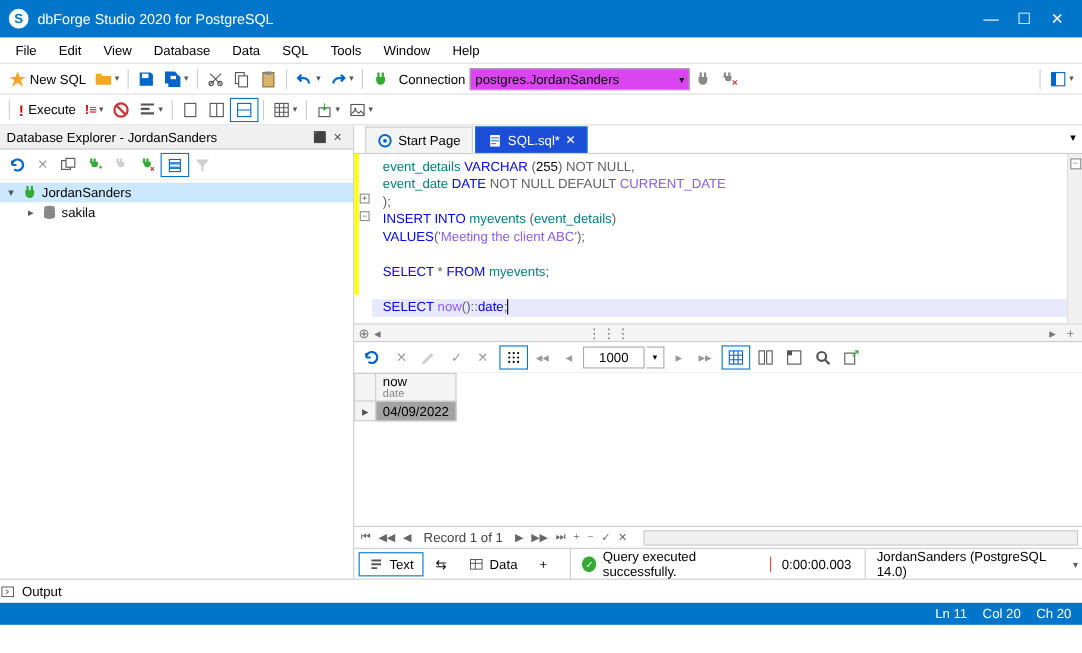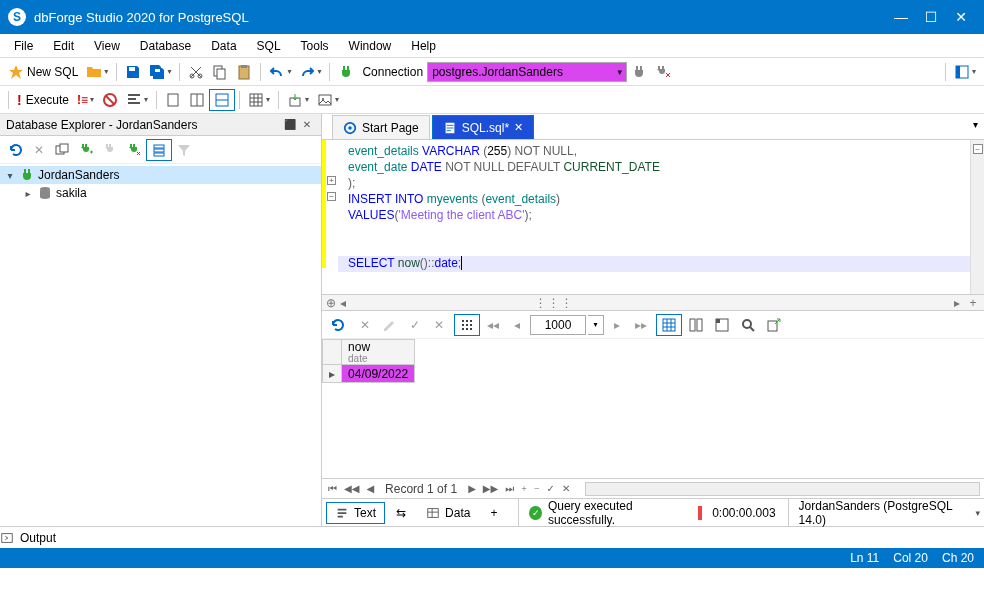--- a/index.html
+++ b/index.html
@@ -38,39 +38,39 @@
 .editor-nav .sq { width: 10px; height: 10px; border: 1px solid #888; margin-top: 4px; background: #fff; font-size: 7px; text-align: center; line-height: 8px; color: #555; }
 .editor { flex: 1; font-family: Consolas, monospace; font-size: 13px; padding: 4px 0 4px 0; position: relative; overflow: hidden; }
 .editor .line { height: 16px; white-space: pre; padding-left: 10px; }
 .editor .gutter-yellow { position: absolute; left: 0; top: 0; width: 4px; height: 128px; background: #ffff00; }
 .editor .fold-gutter { position: absolute; left: 4px; top: 0; width: 12px; height: 100%; }
 .editor .fold-gutter .box { width: 9px; height: 9px; border: 1px solid #888; font-size: 8px; line-height: 7px; text-align: center; color: #555; background: #fff; position: absolute; left: 1px; }
 .editor .code { margin-left: 16px; }
 .current-line { background: #e8e8ff; }
 .kw { color: #0000ff; }
 .type { color: #0000ff; }
-.func { color: #14532d; }
+.func { color: #8b5cf6; }
 .str { color: #8b5cf6; }
 .ident { color: #008080; }
 .num { color: #000; }
 .op { color: #606060; }
 .splitter-h { height: 16px; background: #f4f4f4; border-bottom: 1px solid #ccc; display: flex; align-items: center; padding: 0 4px; font-size: 9px; color: #777; }
 .splitter-h .grip { margin: 0 auto; letter-spacing: 1px; }
 .splitter-h .sb-right { margin-left: auto; display: flex; gap: 2px; }
 .splitter-h .sb-btn { width: 14px; text-align: center; }
 .results { flex: 1; display: flex; flex-direction: column; }
 .results-toolbar { height: 28px; display: flex; align-items: center; padding: 0 4px; gap: 2px; border-bottom: 1px solid #eee; }
 .pager-input { width: 56px; height: 20px; border: 1px solid #aaa; text-align: center; }
 .grid { flex: 1; overflow: auto; position: relative; }
 .grid table { border-collapse: collapse; }
 .grid th, .grid td { border: 1px solid #ccc; padding: 0 6px; height: 18px; text-align: left; font-weight: normal; }
 .grid th { background: #f4f4f4; }
 .grid th.rowhdr, .grid td.rowhdr { width: 18px; background: #f4f4f4; text-align: center; color: #555; }
 .grid th .sub { color: #888; font-size: 10px; display: block; line-height: 10px; }
-.grid td.val { background: #d946ef; }
+.grid td.val { background: #a3a3a3; }
 .grid-footer { height: 20px; border-top: 1px solid #ccc; display: flex; align-items: center; padding: 0 4px; font-size: 11px; color: #444; gap: 3px; }
 .grid-footer .navbtn { cursor: pointer; color: #666; padding: 0 2px; font-family: "Segoe UI Symbol"; font-size: 10px; }
 .grid-footer .scrollbar-stub { flex: 1; margin-left: 10px; height: 14px; border: 1px solid #ccc; background: #f0f0f0; }
 .bottom-tabs { height: 28px; border-top: 1px solid #ccc; display: flex; align-items: center; padding: 0 4px; gap: 2px; }
 .bottom-tabs .btab { height: 22px; padding: 0 8px; display: flex; align-items: center; gap: 5px; cursor: pointer; border: 1px solid transparent; }
 .bottom-tabs .btab.active { border-color: #0075c9; }
 .status-msg { display: flex; align-items: center; gap: 6px; margin-left: 10px; border-left: 1px solid #ccc; padding-left: 10px; }
 .status-msg .ok { width: 14px; height: 14px; background: #3a3; border-radius: 50%; color: #fff; font-size: 9px; display: flex; align-items: center; justify-content: center; }
 .output-bar { height: 22px; border-top: 1px solid #ccc; display: flex; align-items: center; padding: 0 0; gap: 6px; }
 .statusbar { height: 20px; background: #0075c9; color: #fff; display: flex; align-items: center; justify-content: flex-end; padding: 0 10px; gap: 14px; font-size: 11px; }
@@ -351,20 +351,21 @@
           <div class="box" style="top:36px">+</div>
           <div class="box" style="top:52px">−</div>
         </div>
         <div class="code" id="code-lines">
             <div class="line"><span class="ident">event_details </span><span class="type">VARCHAR </span><span class="op">(</span><span class="num">255</span><span class="op">) </span><span class="op">NOT NULL</span><span class="op">,</span></div>
             <div class="line"><span class="ident">event_date </span><span class="type">DATE </span><span class="op">NOT NULL DEFAULT </span><span class="func">CURRENT_DATE</span></div>
             <div class="line"><span class="op">);</span></div>
             <div class="line"><span class="kw">INSERT INTO </span><span class="ident">myevents </span><span class="op">(</span><span class="ident">event_details</span><span class="op">)</span></div>
             <div class="line"><span class="kw">VALUES</span><span class="op">(</span><span class="str">'Meeting the client ABC'</span><span class="op">);</span></div>
             <div class="line"></div>
+            <div class="line"><span class="kw">SELECT </span><span class="op">* </span><span class="kw">FROM </span><span class="ident">myevents</span><span class="op">;</span></div>
             <div class="line"></div>
             <div class="line current-line"><span class="kw">SELECT </span><span class="func">now</span><span class="op">()::</span><span class="type">date</span><span class="op">;</span><span style="border-left: 1px solid rgb(0, 0, 0);"></span></div>
           </div>
       </div>
       <div class="editor-nav">
         <div class="sq">–</div>
       </div>
     </div>
 
     <div class="splitter-h">
@@ -495,21 +496,21 @@
           </svg>
         <span>Data</span>
       </div>
       <div class="btab">
           <span>+</span>
         </div>
       <div class="status-msg">
         <span class="ok">✓</span>
         <span>Query executed successfully.</span>
       </div>
-      <span style="margin-left:10px;border-left:4px solid #ef4444;padding-left:10px">0:00:00.003</span>
+      <span style="margin-left:10px;border-left:1px solid #ef4444;padding-left:10px">0:00:00.003</span>
       <span style="margin-left:10px;border-left:1px solid #ccc;padding:0 10px">JordanSanders (PostgreSQL 14.0)</span>
       <span style="font-size:9px;color:#555">▾</span>
     </div>
   </div>
 </div>
 
 <div class="output-bar">
   <svg width="14" height="14" viewBox="0 0 16 16">
       <rect x="2" y="3" width="12" height="10" fill="none" stroke="#555"></rect>
       <path d="M6 6l3 2-3 2" stroke="#555" fill="none"></path>

